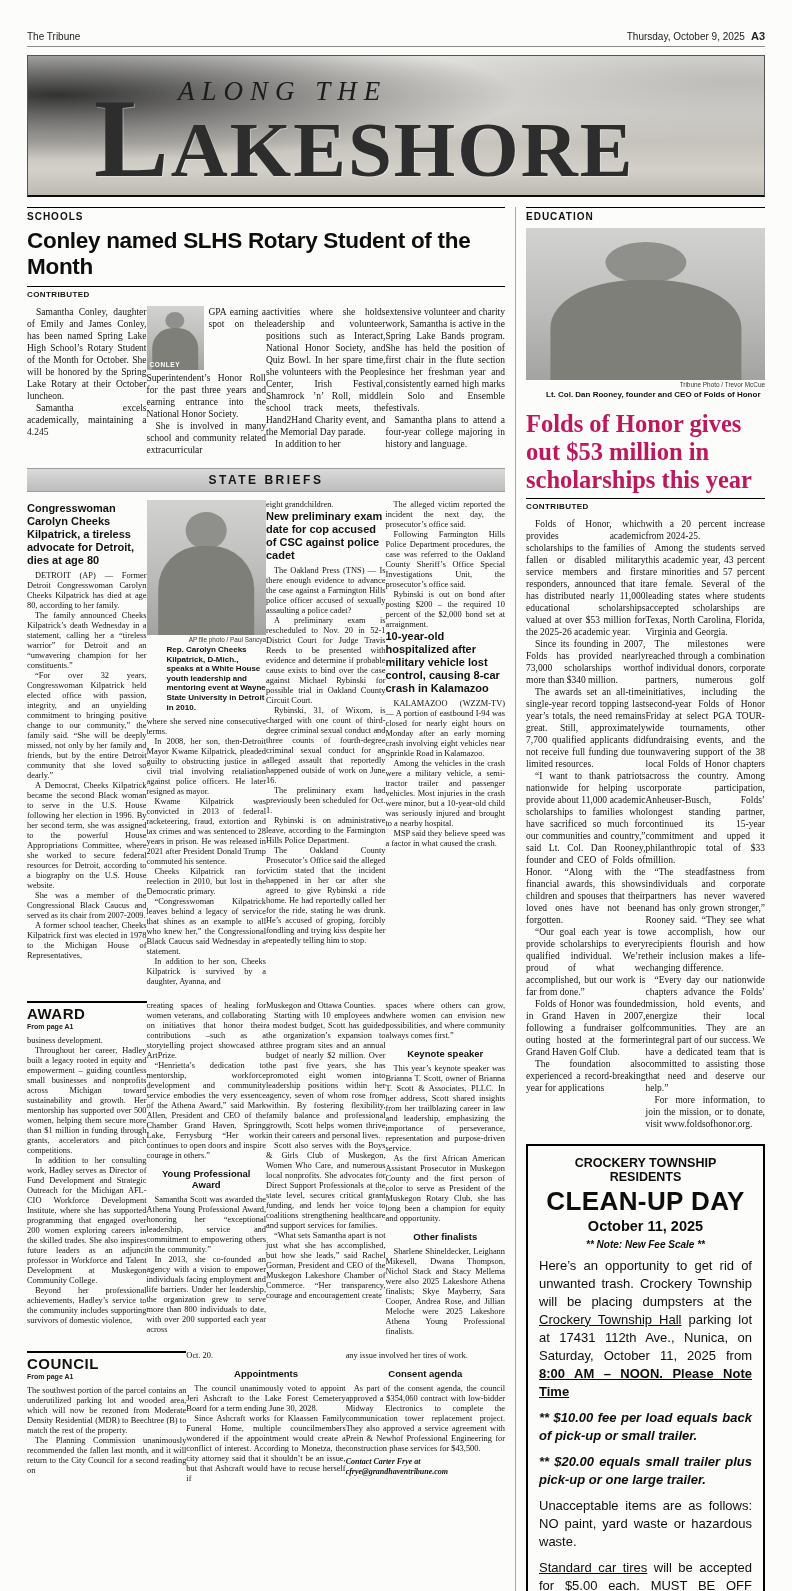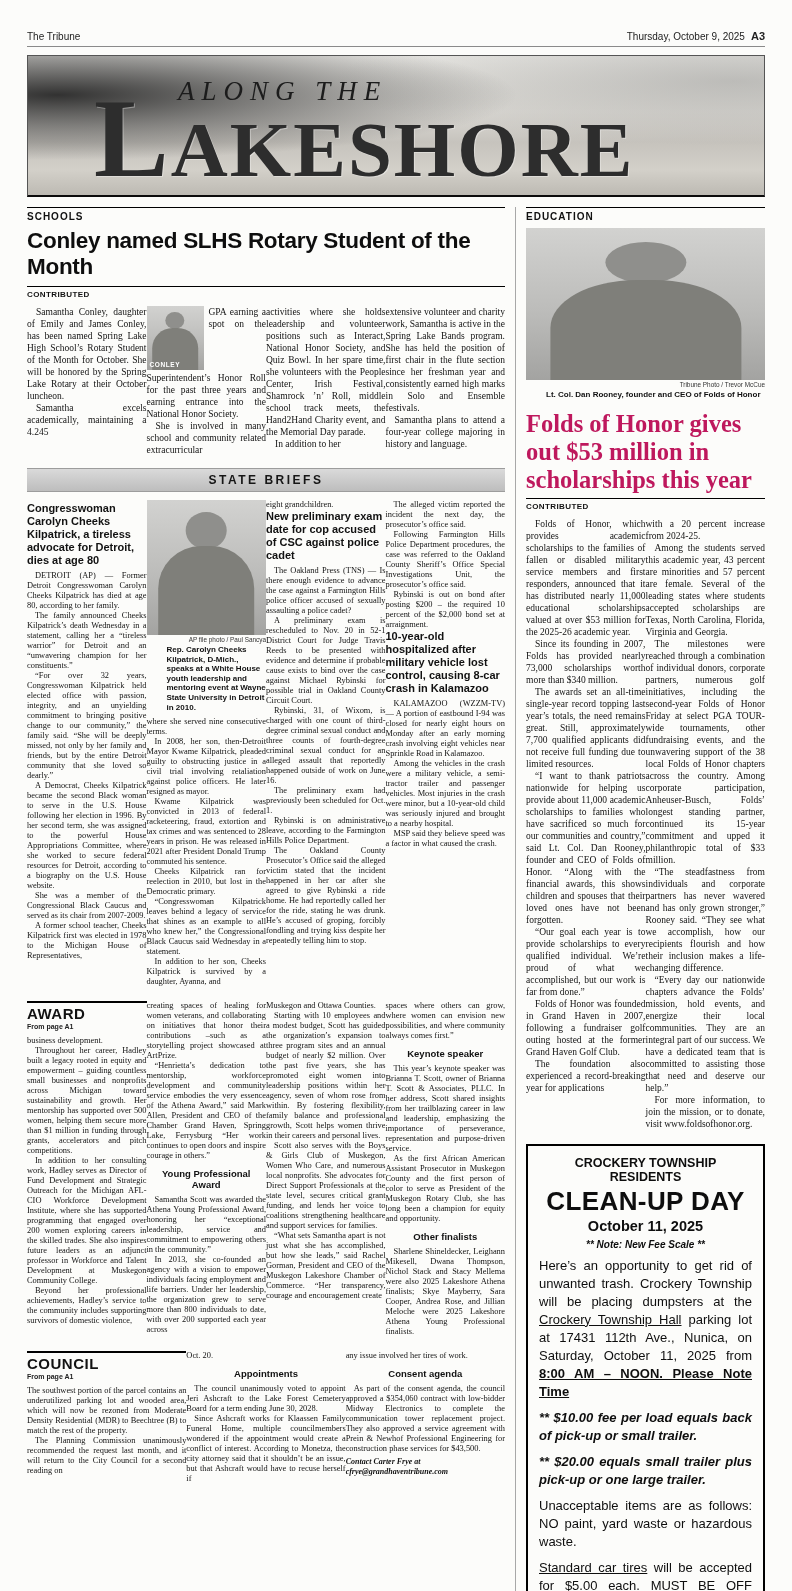--- a/index.html
+++ b/index.html
@@ -286,21 +286,21 @@
 
       <section class="jump">
         <div class="cols body-sm">
           <div class="col">
             <div class="jump-head">
               <span class="jump-label">COUNCIL</span>
               <span class="from-page">From page A1</span>
             </div>
             <div class="cont">
                 <p>The southwest portion of the parcel contains an underutilized parking lot and wooded area, which will now be rezoned from Moderate Density Residential (MDR) to Beechtree (B) to match the rest of the property.</p>
-                <p>The Planning Commission unanimously recommended the request last month, and it will return to the City Council for a second reading on</p>
+                <p>The Planning Commission unanimously recommended the fallen last month, and it will return to the City Council for a second reading on</p>
               </div>
           </div>
           <div class="col">
             <div class="cont">
                 <p>Oct. 20.</p>
               </div>
             <h4 class="subhead">Appointments</h4>
             <div>
                 <p>The council unanimously voted to appoint Jeri Ashcraft to the Lake Forest Cemetery Board for a term ending June 30, 2028.</p>
                 <p>Since Ashcraft works for Klaassen Family Funeral Home, multiple councilmembers wondered if the appointment would create a conflict of interest. According to Monetza, the city attorney said that it shouldn’t be an issue, but that Ashcraft would have to recuse herself if</p>

